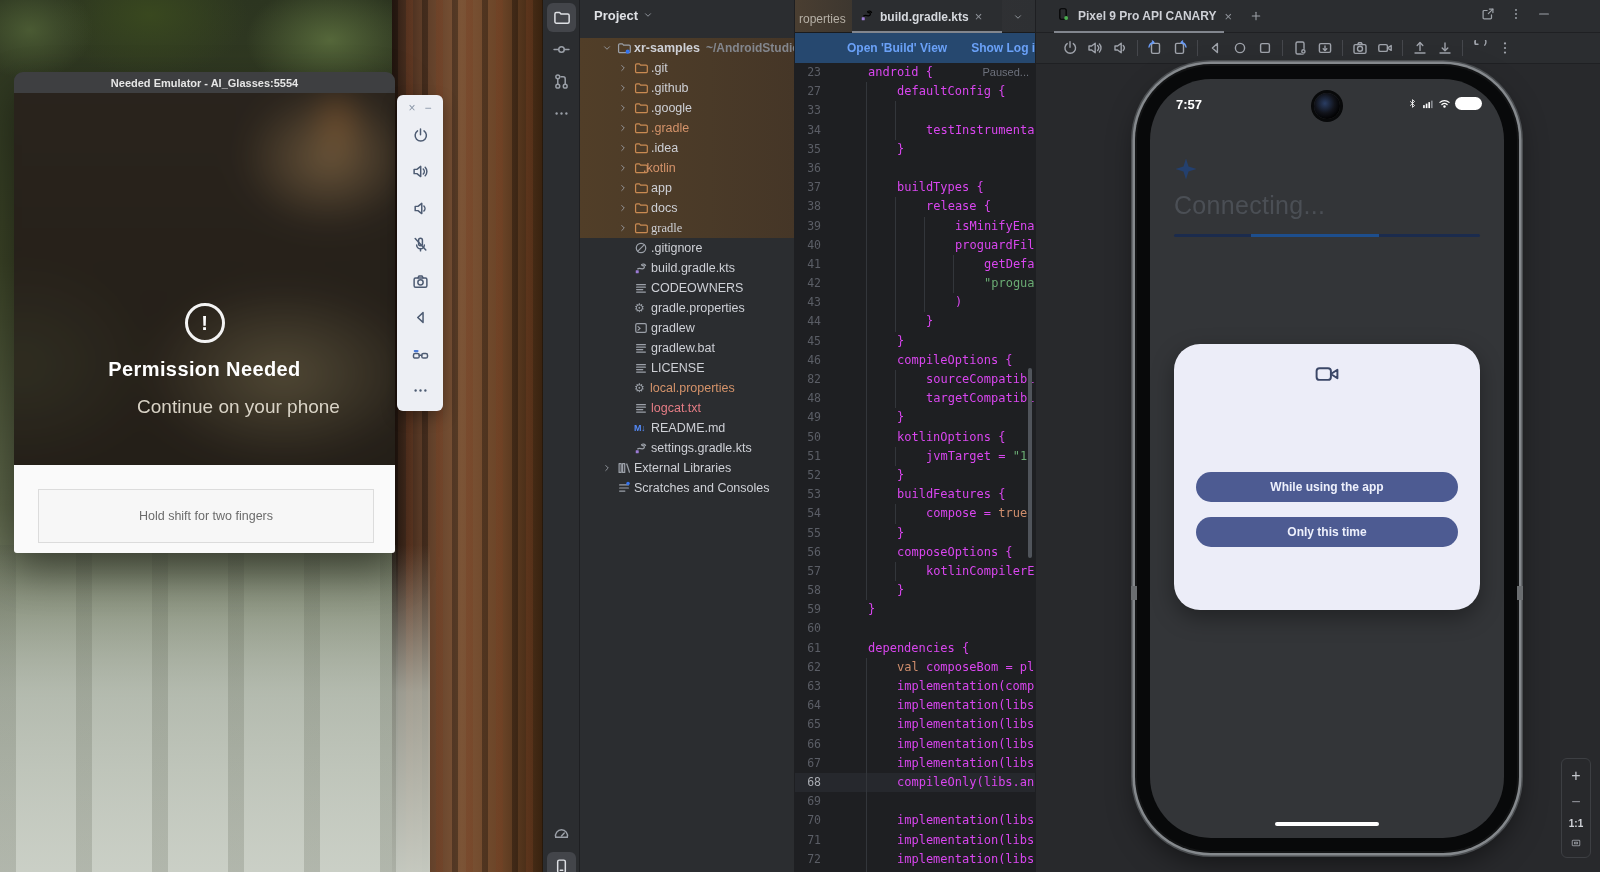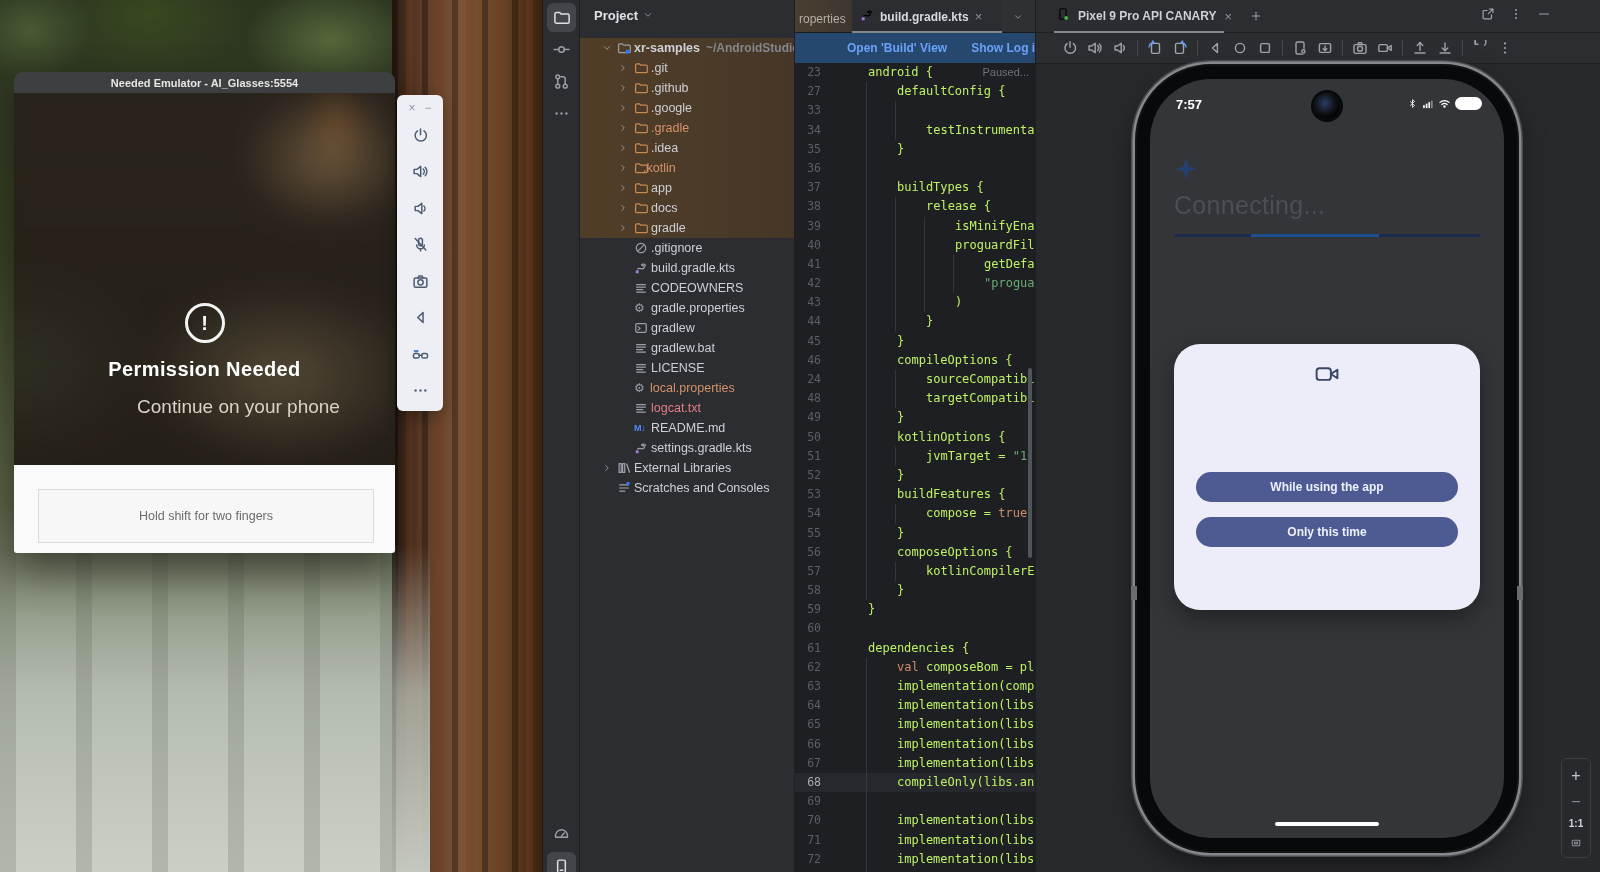--- a/index.html
+++ b/index.html
@@ -110,21 +110,21 @@
     display:flex; align-items:center; gap:24px; padding-left:52px; }
   .banner a { color:#6aa1f8; font-size:12px; font-weight:600; text-decoration:none; white-space:nowrap; }
   #code { left:0; top:63px; width:240px; font-family:"DejaVu Sans Mono", monospace; font-size:12px; }
   .crow { position:relative; height:19.2px; }
   .crow.cur { background:#26282d; }
   .ln { position:absolute; left:0; top:0; width:26px; text-align:right; color:#5b5e66;
     line-height:19.2px; font-size:11.5px; }
   .crow.cur .ln { color:#a9acb2; }
   .ctext { position:absolute; top:0; line-height:19.2px; white-space:pre; }
   .guide { position:absolute; top:0; bottom:0; width:1px; background:#33363b; }
-  .cd { color:#bef264;text-align:center; } .ck { color:#cf8e6d; } .cs { color:#6aab73; }
+  .cd { color:#d946ef;text-align:center; } .ck { color:#cf8e6d; } .cs { color:#6aab73; }
   .paused { position:absolute; right:6px; top:0; line-height:19.2px; color:#6d717c;
     font-family:"Liberation Sans", sans-serif; font-size:11px; }
   .scrollthumb { left:233px; top:368px; width:4px; height:190px; background:#50545b; border-radius:2px; }
 
   
   #device { left:492px; top:0; width:565px; height:872px; background:#28292c;
     border-left:1px solid #1e1f22; }
   .dev-tabrow { left:0; top:0; width:565px; height:33px; background:#2b2d30;
     border-bottom:1px solid #1f2023; display:flex; align-items:center; padding:0 50px 0 20px; gap:8px; }
   .dev-tab-label { color:#ced0d6; font-size:12px; font-weight:600; white-space:nowrap; }
@@ -445,21 +445,21 @@
           <span class="chev" style="left: 38px;">
             <svg width="10" height="10" viewBox="0 0 16 16" fill="none" stroke="currentColor" stroke-width="1.4" stroke-linecap="round" stroke-linejoin="round">
               <path d="M6 4l4 4-4 4"></path>
             </svg>
           </span>
           <span class="ticon" style="left: 54px; color: rgb(201, 138, 82);">
             <svg width="14" height="14" viewBox="0 0 16 16" fill="none" stroke="currentColor" stroke-width="1.4" stroke-linecap="round" stroke-linejoin="round">
               <path d="M1.8 4.6c0-.8.6-1.4 1.4-1.4h3l1.3 1.5h6.3c.8 0 1.4.6 1.4 1.4v5.8c0 .8-.6 1.4-1.4 1.4H3.2c-.8 0-1.4-.6-1.4-1.4z"></path>
             </svg>
           </span>
-          <span class="tlabel" style="left: 71px;">gradle</span>
+          <span class="tlabel" style="left: 71px; font-family: Liberation Serif, serif;">gradle</span>
         </div>
         <div class="trow">
           <span class="ticon" style="left: 54px; color: rgb(155, 160, 168);">
             <svg width="14" height="14" viewBox="0 0 16 16" fill="none" stroke="currentColor" stroke-width="1.4" stroke-linecap="round" stroke-linejoin="round">
               <circle cx="8" cy="8" r="5.4"></circle>
               <line x1="4.4" y1="11.6" x2="11.6" y2="4.4"></line>
             </svg>
           </span>
           <span class="tlabel" style="left: 71px;">.gitignore</span>
         </div>
@@ -694,21 +694,21 @@
           <span class="ctext" style="left: 102px;"><span class="cd">}</span></span>
         </div>
         <div class="crow">
           <span class="guide" style="left: 71px;"></span>
           <span class="ln">46</span>
           <span class="ctext" style="left: 102px;"><span class="cd">compileOptions {</span></span>
         </div>
         <div class="crow">
           <span class="guide" style="left: 71px;"></span>
           <span class="guide" style="left: 100px;"></span>
-          <span class="ln">24</span>
+          <span class="ln">82</span>
           <span class="ctext" style="left: 131px;"><span class="cd">sourceCompatibility</span></span>
         </div>
         <div class="crow">
           <span class="guide" style="left: 71px;"></span>
           <span class="guide" style="left: 100px;"></span>
           <span class="ln">48</span>
           <span class="ctext" style="left: 131px;"><span class="cd">targetCompatibility</span></span>
         </div>
         <div class="crow">
           <span class="guide" style="left: 71px;"></span>

